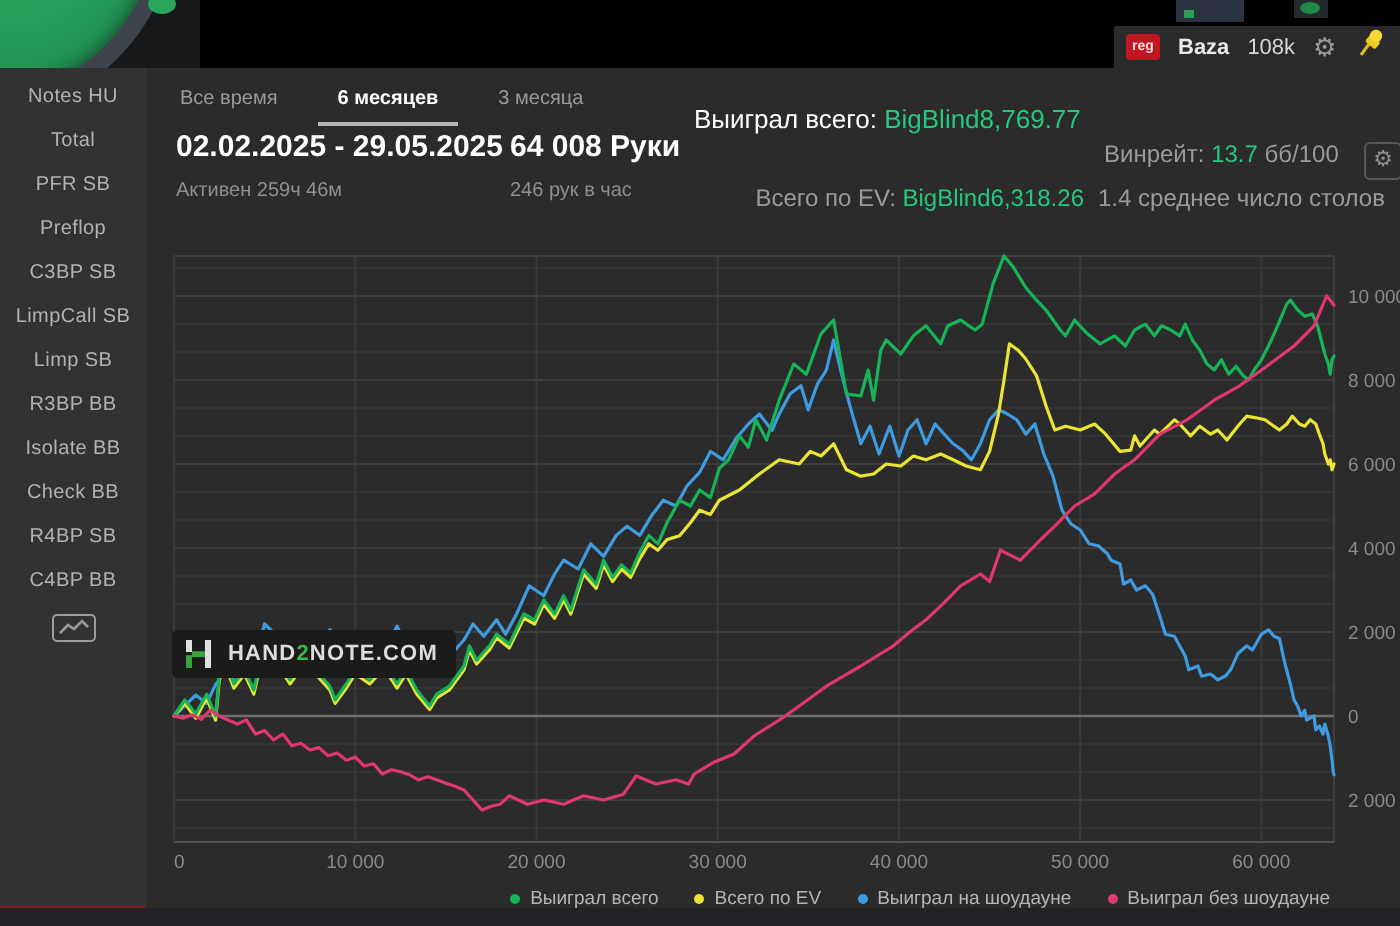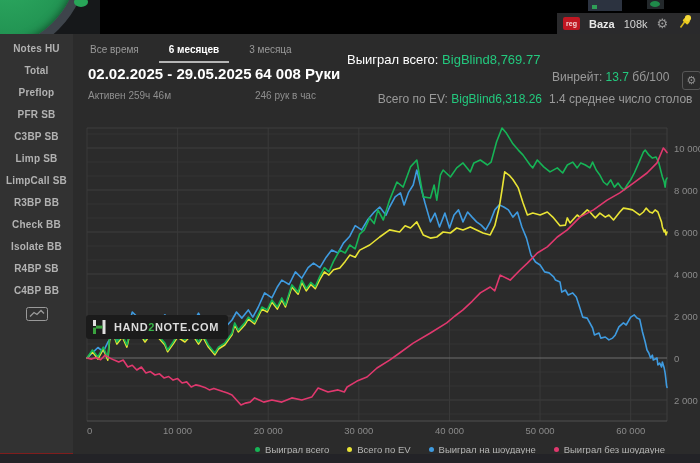--- a/index.html
+++ b/index.html
@@ -25,21 +25,21 @@
   #reg-badge{width:17px;height:13px;background:#c01722;border-radius:2px;color:#f3d7d7;font-size:7px;
     font-weight:bold;display:flex;align-items:center;justify-content:center}
   .tb-name{color:#e8e8e8;font-size:11px;font-weight:600}
   .tb-count{color:#d6d6d6;font-size:11px}
   .tb-gear{color:#9a9a9a;font-size:13px;line-height:13px;cursor:default}
   #pin-icon{margin-left:2px}
 
   
   #sidebar{left:0;top:34px;width:73px;height:419px;background:#323232}
   .side-item{height:22px;display:flex;align-items:center;justify-content:center;color:#b2b2b2;
-    font-size:10px;font-weight:700;letter-spacing:.2px}
+    font-size:10px;font-weight:400;letter-spacing:.2px}
   #side-graph-btn{margin:5px auto 0;width:26px;height:16px;display:flex;align-items:center;justify-content:center}
 
   
   #content{left:73px;top:34px;width:627px;height:420px;background:#2b2b2b}
   #bottom-strip{left:0;top:454px;width:700px;height:9px;background:#232327}
 
   
   #tabs{position:absolute;left:15px;top:6px;display:flex;gap:26px}
   .tab{font-size:10px;color:#9a9a9a;padding:4px 2px;position:relative;cursor:default}
   .tab.active{color:#fff;font-weight:bold}
@@ -93,28 +93,28 @@
           <circle cx="9" cy="4" r="3.1" fill="#f5da3a"></circle>
         </svg>
       </span>
     </div>
   </div>
 
   <div id="sidebar" class="abs">
     <div style="height:3px"></div>
     <div class="side-item">Notes HU</div>
     <div class="side-item">Total</div>
+    <div class="side-item">PFR SB</div>
     <div class="side-item">Preflop</div>
-    <div class="side-item">PFR SB</div>
     <div class="side-item">C3BP SB</div>
+    <div class="side-item">LimpCall SB</div>
     <div class="side-item">Limp SB</div>
-    <div class="side-item">LimpCall SB</div>
     <div class="side-item">R3BP BB</div>
+    <div class="side-item">Isolate BB</div>
     <div class="side-item">Check BB</div>
-    <div class="side-item">Isolate BB</div>
     <div class="side-item">R4BP SB</div>
     <div class="side-item">C4BP BB</div>
     <div id="side-graph-btn">
       <svg width="22" height="14" viewBox="0 0 22 14">
         <rect x="0.5" y="0.5" width="21" height="13" rx="2" fill="none" stroke="#9a9a9a"></rect>
         <polyline points="4,9.5 8,5.5 11,7.5 15,3.5 18,6.5" fill="none" stroke="#9a9a9a" stroke-width="1.3"></polyline>
       </svg>
     </div>
   </div>
 

